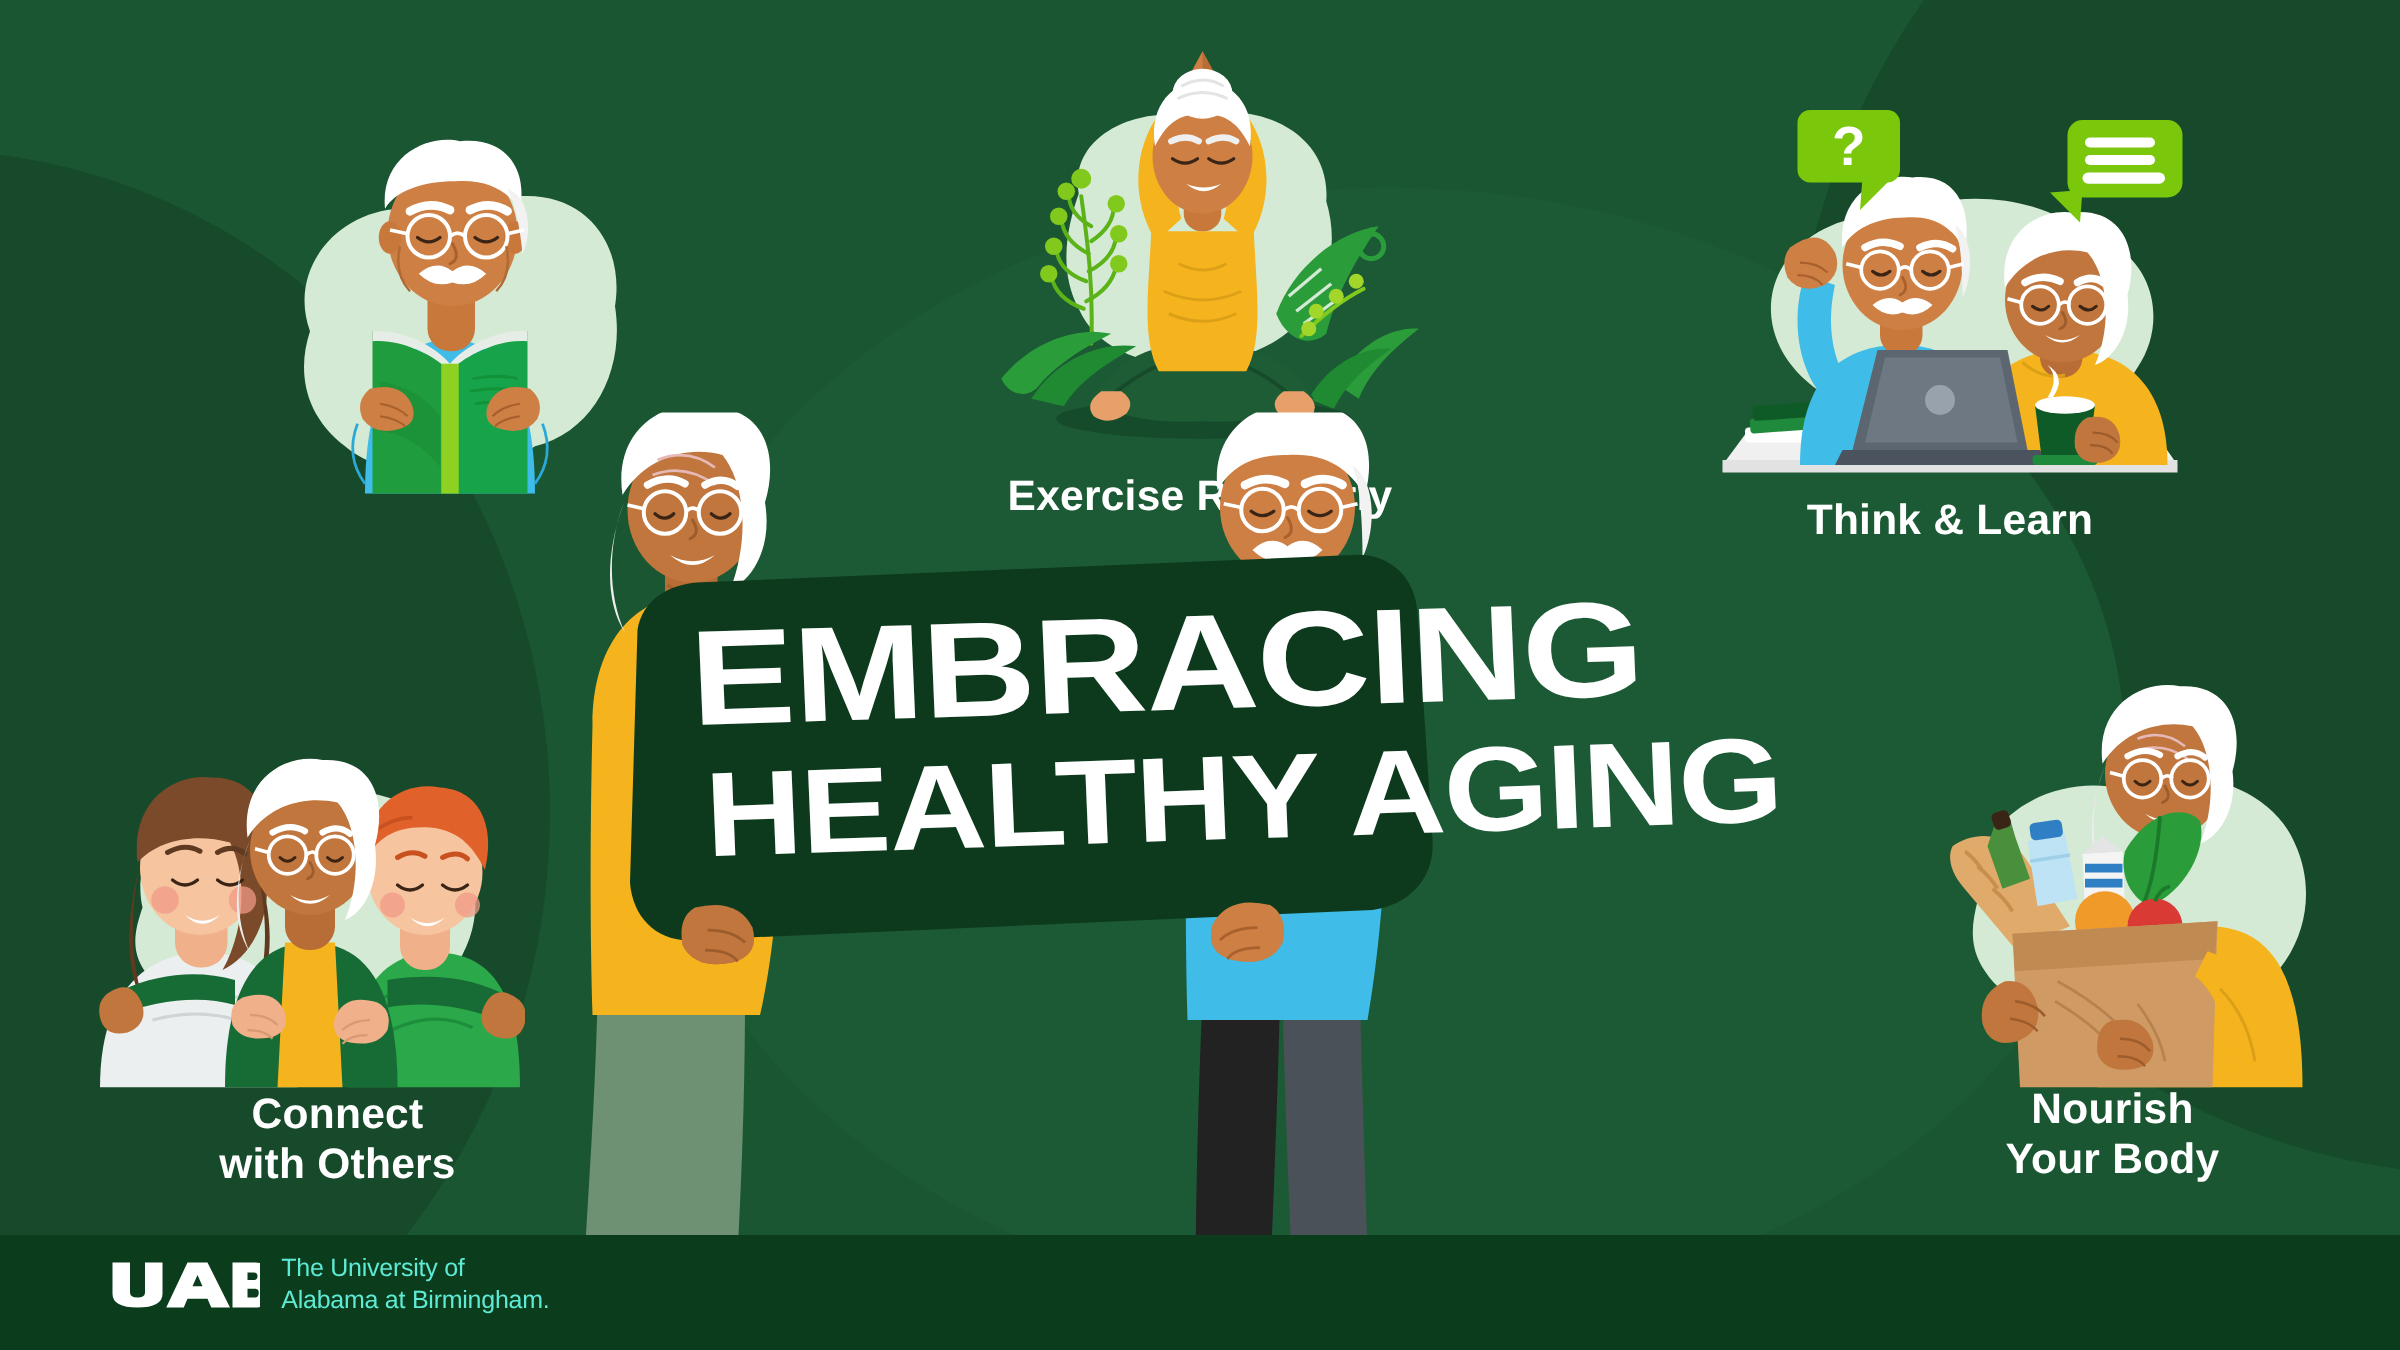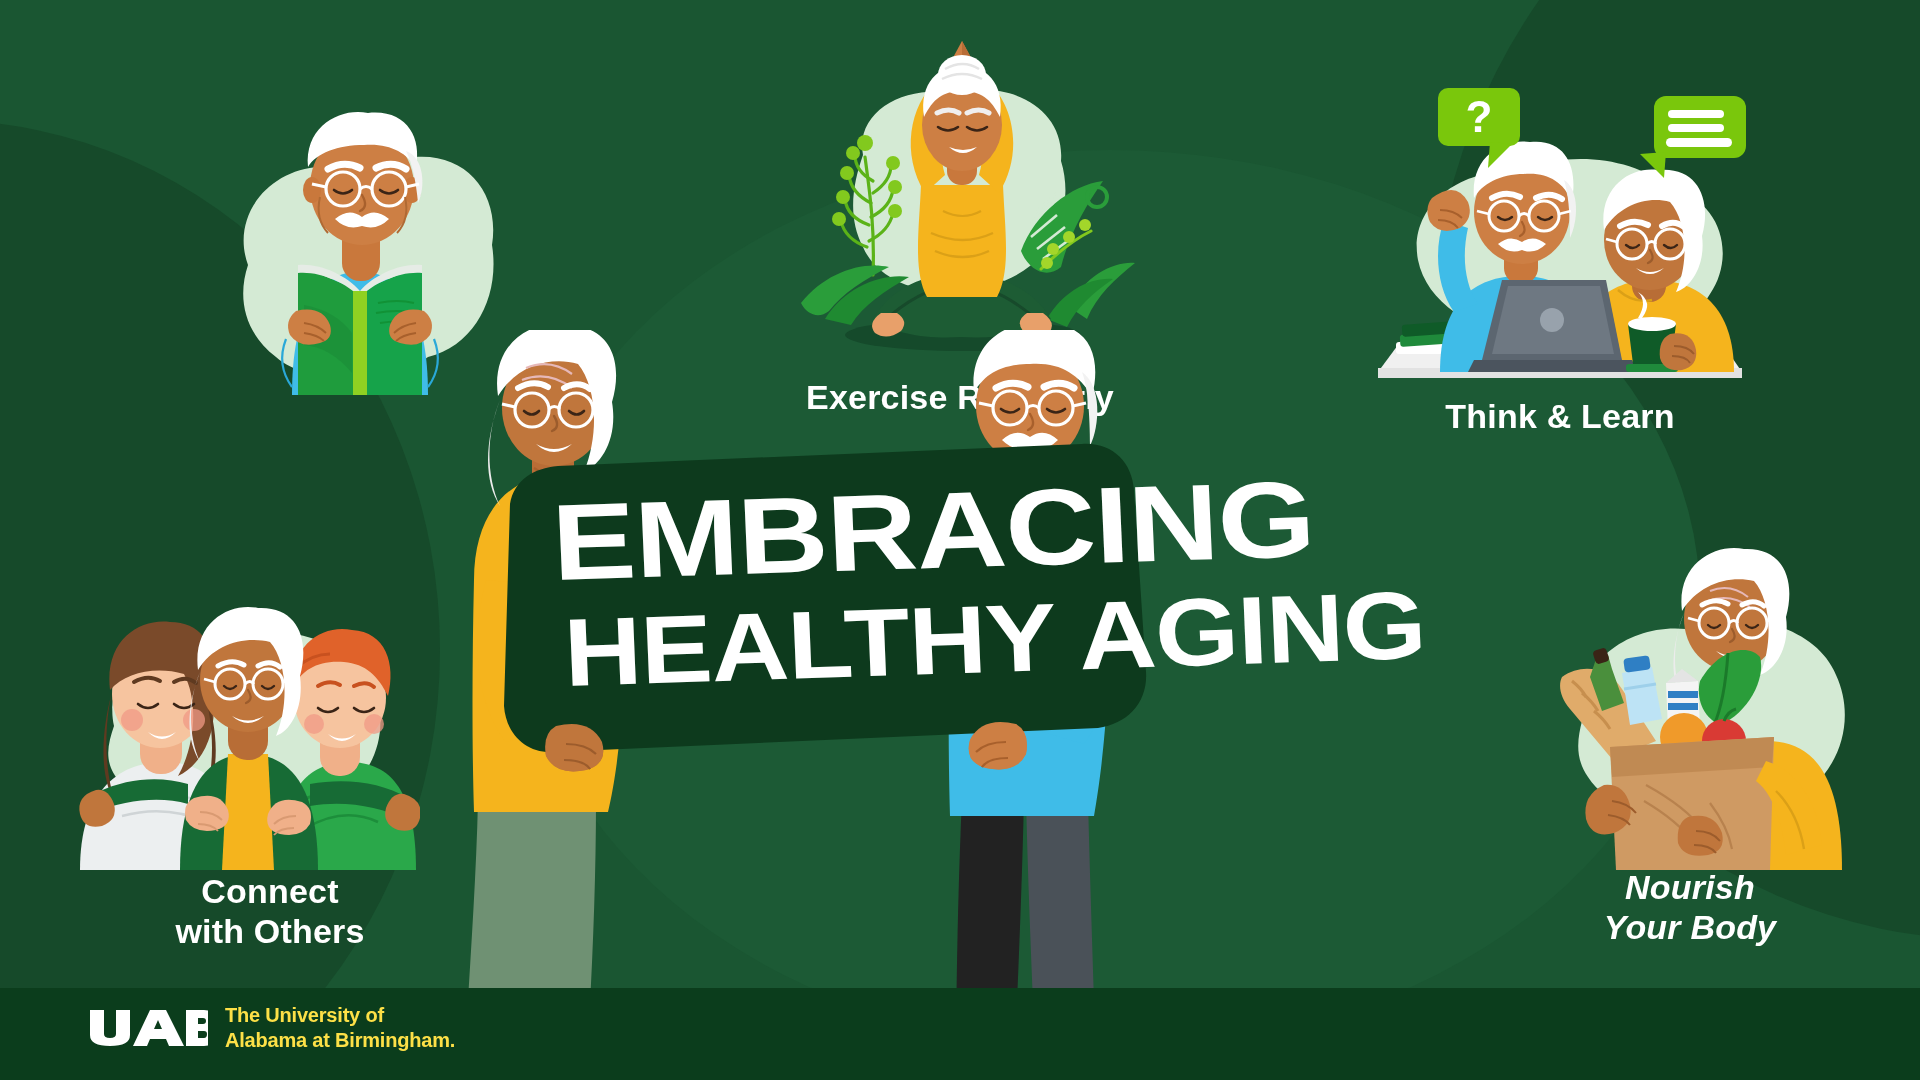--- a/index.html
+++ b/index.html
@@ -50,22 +50,22 @@
     display: flex;
     align-items: center;
     gap: 17px;
   }
   .uab-mark {
     font-family: "Liberation Sans", sans-serif;
     font-weight: bold;
     font-size: 0;
   }
   .uab-words {
-    color: #fde047;
-    font-weight: bold;
+    color: #5eead4;
+    font-weight: normal;
     font-size: 20px;
     line-height: 1.22;
     letter-spacing: -0.2px;
     white-space: pre-line;
   }
   
   #banner-wrap {
     position: absolute;
     left: 600px;
     top: 447px;
@@ -488,21 +488,21 @@
       <path d="M206 216 C238 226 258 258 262 300 L226 310 C222 272 210 246 196 236Z" fill="#f5b41d"></path>
       <path d="M44 240 q-22 10 -18 34 q6 20 28 14 q20 -8 16 -28 q-6 -22 -26 -20Z" fill="#c0763c"></path>
       <path d="M52 256 q16 2 24 12" stroke="#9c5c2c" stroke-width="2" fill="none"></path>
       <path d="M48 270 q16 2 22 10" stroke="#9c5c2c" stroke-width="2" fill="none"></path>
       <path d="M128 272 q26 -6 34 16 q4 18 -14 22 q-24 4 -30 -12 q-2 -20 10 -26Z" fill="#c0763c"></path>
       <path d="M136 286 q16 0 24 10" stroke="#9c5c2c" stroke-width="2" fill="none"></path>
       <path d="M134 300 q16 0 22 8" stroke="#9c5c2c" stroke-width="2" fill="none"></path>
       <path d="M216 246 q22 22 28 58" stroke="#dba017" stroke-width="2.4" fill="none"></path>
     </svg>
   </div>
-  <div class="caption" style="left:1500px; top:868px; width:380px;font-style:italic;">Nourish
+  <div class="caption" style="left:1500px; top:868px; width:380px;">Nourish
 Your Body</div>
 
   <div class="scene" style="left:450px; top:330px; width:700px; height:750px;">
     <svg width="700" height="750" viewBox="0 0 700 750">
 
       <path d="M28 470 C26 560 18 660 14 742 L136 742 C142 650 146 556 146 470Z" fill="#6f9173"></path>
 
       <path d="M26 716 L62 716 L66 742 L22 742Z" fill="#e8902f"></path>
       <path d="M86 716 L120 716 L122 742 L82 742Z" fill="#e8902f"></path>
       <path d="M10 736 q30 -12 62 -2 q8 10 -4 16 l-52 0 q-10 -4 -6 -14Z" fill="#6b3a1c"></path>

